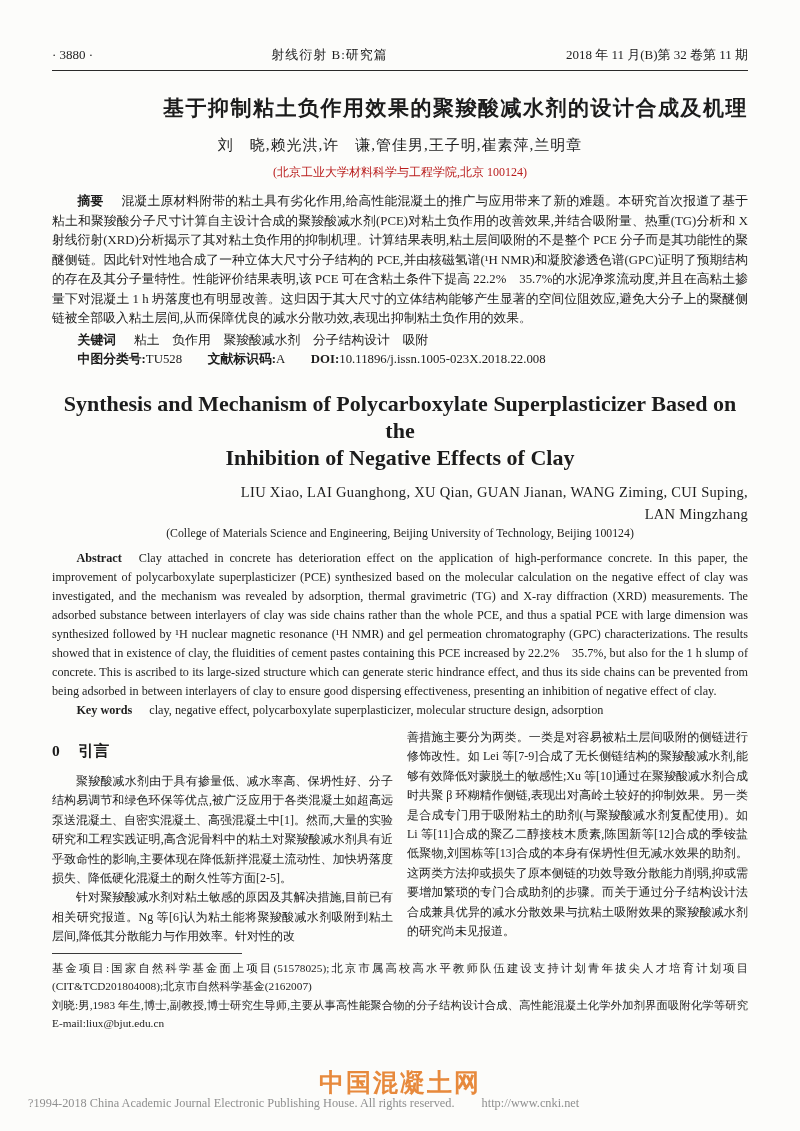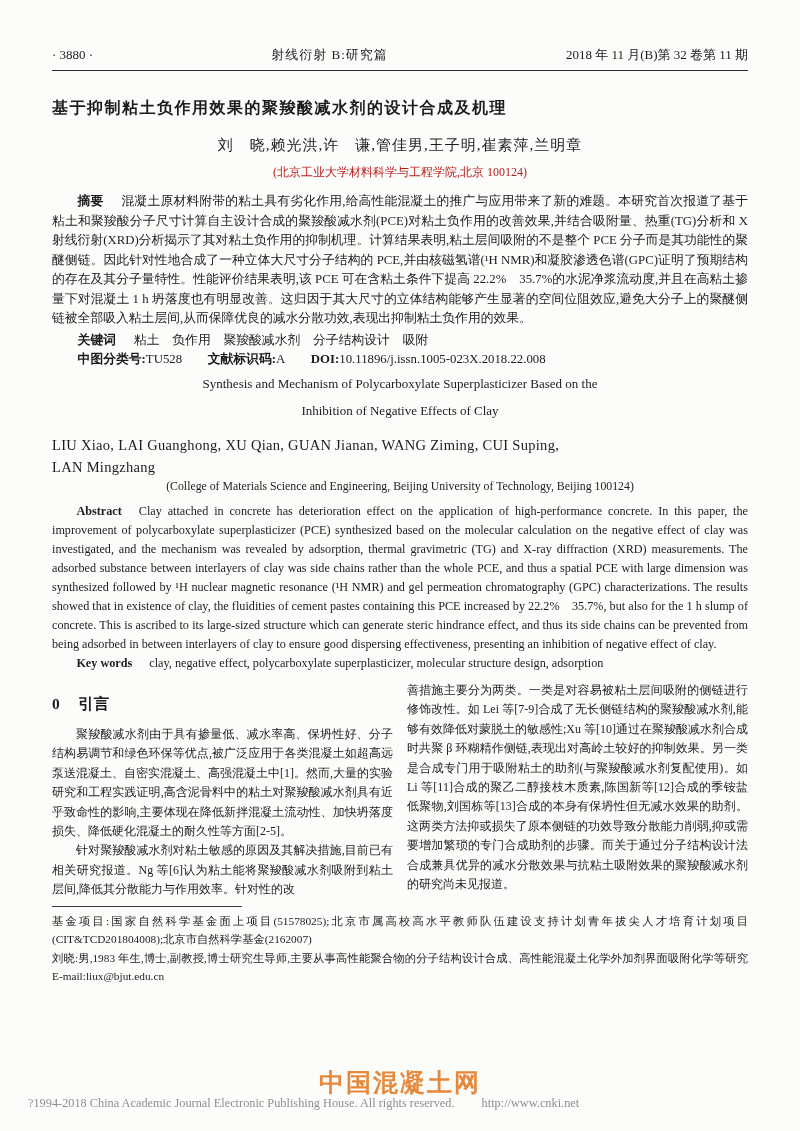--- a/index.html
+++ b/index.html
@@ -13,37 +13,37 @@
     overflow:hidden;
     color:#1c1c1c;
     font-family:"Liberation Serif","DejaVu Serif",serif;
   }
   
   .hdr{display:flex;justify-content:space-between;align-items:flex-end;
        margin-top:46px;font-size:13px;line-height:18px;}
   .hdr-center{letter-spacing:1px;}
   .hdr-rule{border-bottom:1.6px solid #2a2a2a;margin-top:6px;}
   
-  .cn-title{margin:22px 0 0 0;font-size:16px;font-weight:700;
-            text-align:left;letter-spacing:1.5px;line-height:30px;}
+  .cn-title{margin:22px 0 0 0;font-size:21px;font-weight:700;
+            text-align:right;letter-spacing:1.5px;line-height:30px;}
   .cn-authors{margin-top:12px;font-size:15px;text-align:center;letter-spacing:1px;line-height:21px;}
   .cn-affil{margin-top:8px;font-size:12px;text-align:center;line-height:16px;color:#b91c1c;}
   
   p{margin:0;}
   .cn-abstract{margin-top:12px;font-size:12.8px;line-height:19.5px;
                text-align:justify;text-indent:2em;}
   .lbl{font-weight:700;margin-right:1.4em;}
   .lbl-tight{font-weight:700;}
   .cn-keywords{margin-top:2px;font-size:12.8px;line-height:19.5px;text-indent:2em;}
   .cn-meta{font-size:12.8px;line-height:19.5px;text-indent:2em;}
   .meta-gap{margin-left:2em;}
   
-  .en-title{font-size:13px;font-weight:400;
+  .en-title{margin-top:20px;font-size:22px;font-weight:700;
             text-align:center;line-height:27px;}
-  .en-authors{margin-top:10px;font-size:14.5px;text-align:left;line-height:22px;letter-spacing:.3px;}
+  .en-authors{margin-top:10px;font-size:14.5px;text-align:right;line-height:22px;letter-spacing:.3px;}
   .en-affil{font-size:11.8px;text-align:center;line-height:16px;}
   .en-abstract{margin-top:8px;font-size:12.2px;line-height:19px;
                text-align:justify;text-indent:2em;}
   .en-keywords{font-size:12.2px;line-height:19.5px;text-indent:2em;}
   
   .columns{display:flex;gap:14px;margin-top:8px;}
   .col{flex:1 1 0;min-width:0;}
   .sec{margin:12px 0 10px 0;font-size:15.5px;font-weight:700;line-height:22px;}
   .sec-num{margin-right:1.2em;}
   .body{font-size:12px;line-height:19.4px;text-align:justify;}

